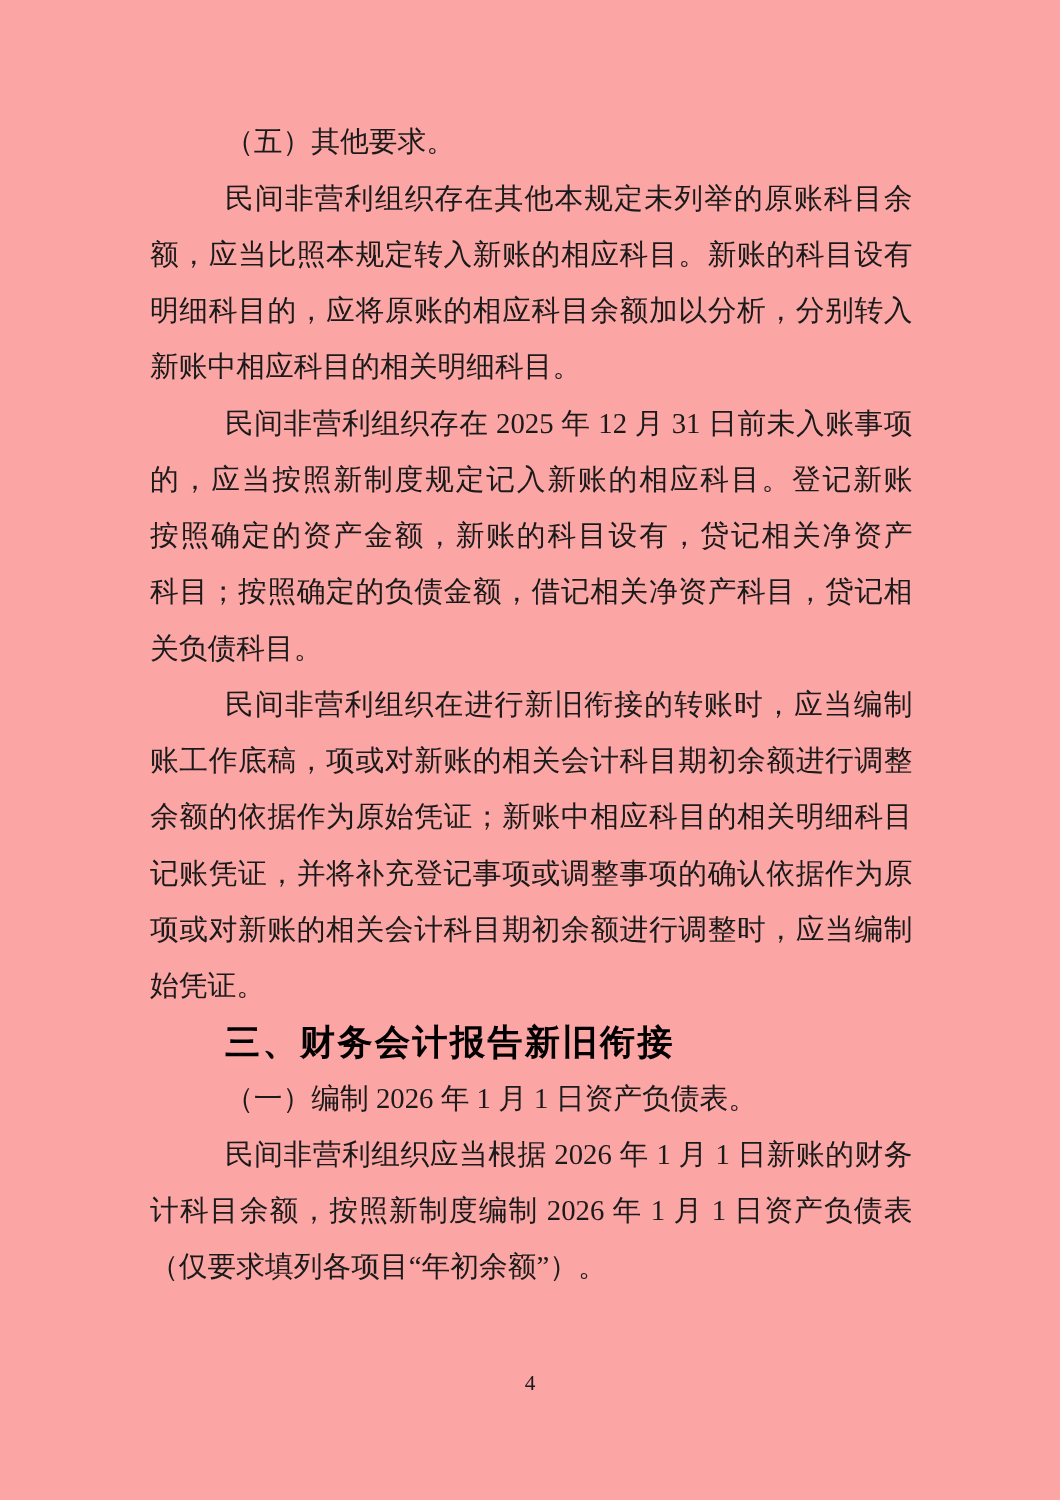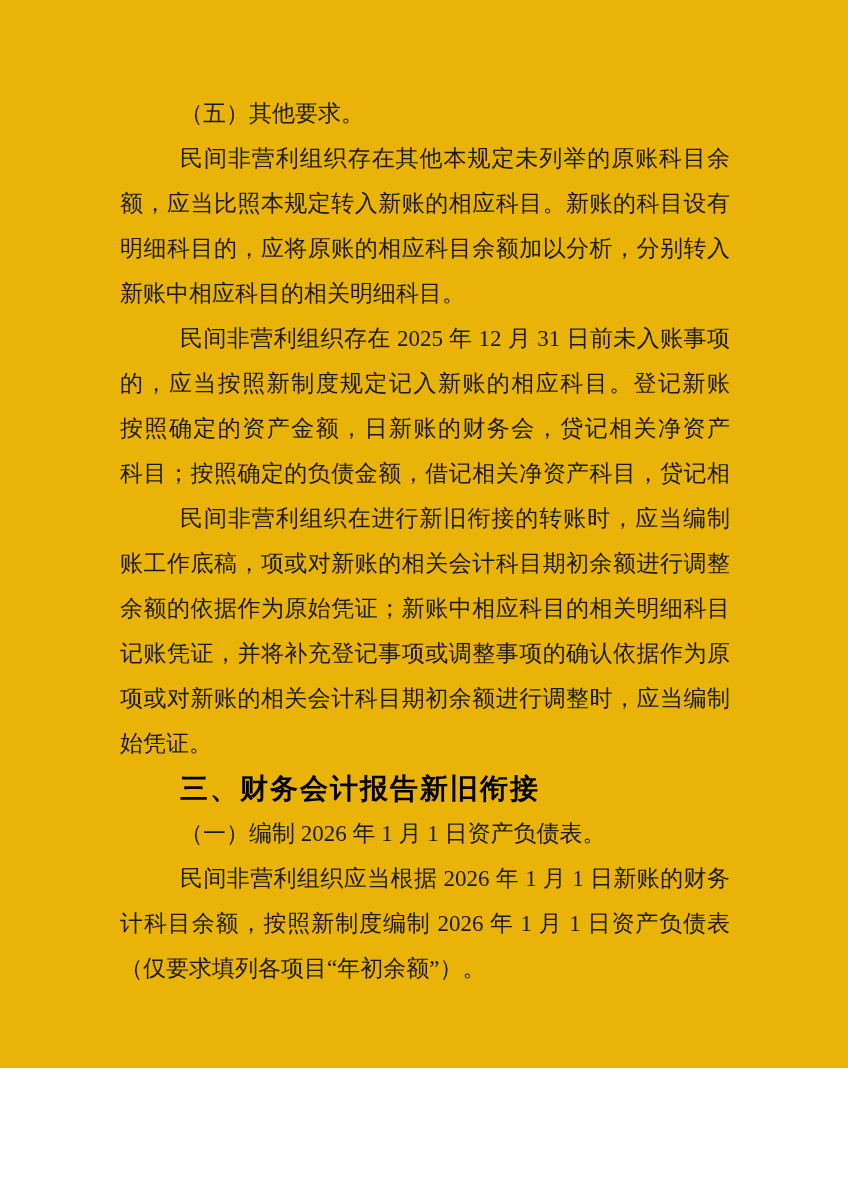--- a/index.html
+++ b/index.html
@@ -3,22 +3,22 @@
 <meta charset="utf-8">
 <style>
   html, body {
     margin: 0;
     padding: 0;
     background: #ffffff;
   }
   .page {
     position: relative;
     width: 848px;
-    height: 1068px;
-    background: #eab308;
+    height: 1200px;
+    background: #fca5a5;
     overflow: hidden;
     font-family: "Liberation Serif", "DejaVu Serif", serif;
   }
   .content {
     position: absolute;
     top: 91px;
     left: 120px;
     width: 610px;
   }
   .para {
@@ -71,22 +71,23 @@
       </div>
       <div class="para body">
         <div class="line first">民间非营利组织存在其他本规定未列举的原账科目余</div>
         <div class="line">额，应当比照本规定转入新账的相应科目。新账的科目设有</div>
         <div class="line">明细科目的，应将原账的相应科目余额加以分析，分别转入</div>
         <div class="line last">新账中相应科目的相关明细科目。</div>
       </div>
       <div class="para body">
         <div class="line first">民间非营利组织存在 2025 年 12 月 31 日前未入账事项</div>
         <div class="line">的，应当按照新制度规定记入新账的相应科目。登记新账时，</div>
-        <div class="line">按照确定的资产金额，日新账的财务会，贷记相关净资产</div>
+        <div class="line">按照确定的资产金额，新账的科目设有，贷记相关净资产</div>
         <div class="line">科目；按照确定的负债金额，借记相关净资产科目，贷记相</div>
+        <div class="line last">关负债科目。</div>
       </div>
       <div class="para body">
         <div class="line first">民间非营利组织在进行新旧衔接的转账时，应当编制转</div>
         <div class="line">账工作底稿，项或对新账的相关会计科目期初余额进行调整时</div>
         <div class="line">余额的依据作为原始凭证；新账中相应科目的相关明细科目</div>
         <div class="line">记账凭证，并将补充登记事项或调整事项的确认依据作为原</div>
         <div class="line">项或对新账的相关会计科目期初余额进行调整时，应当编制</div>
         <div class="line last">始凭证。</div>
       </div>
       <div class="para heading">

